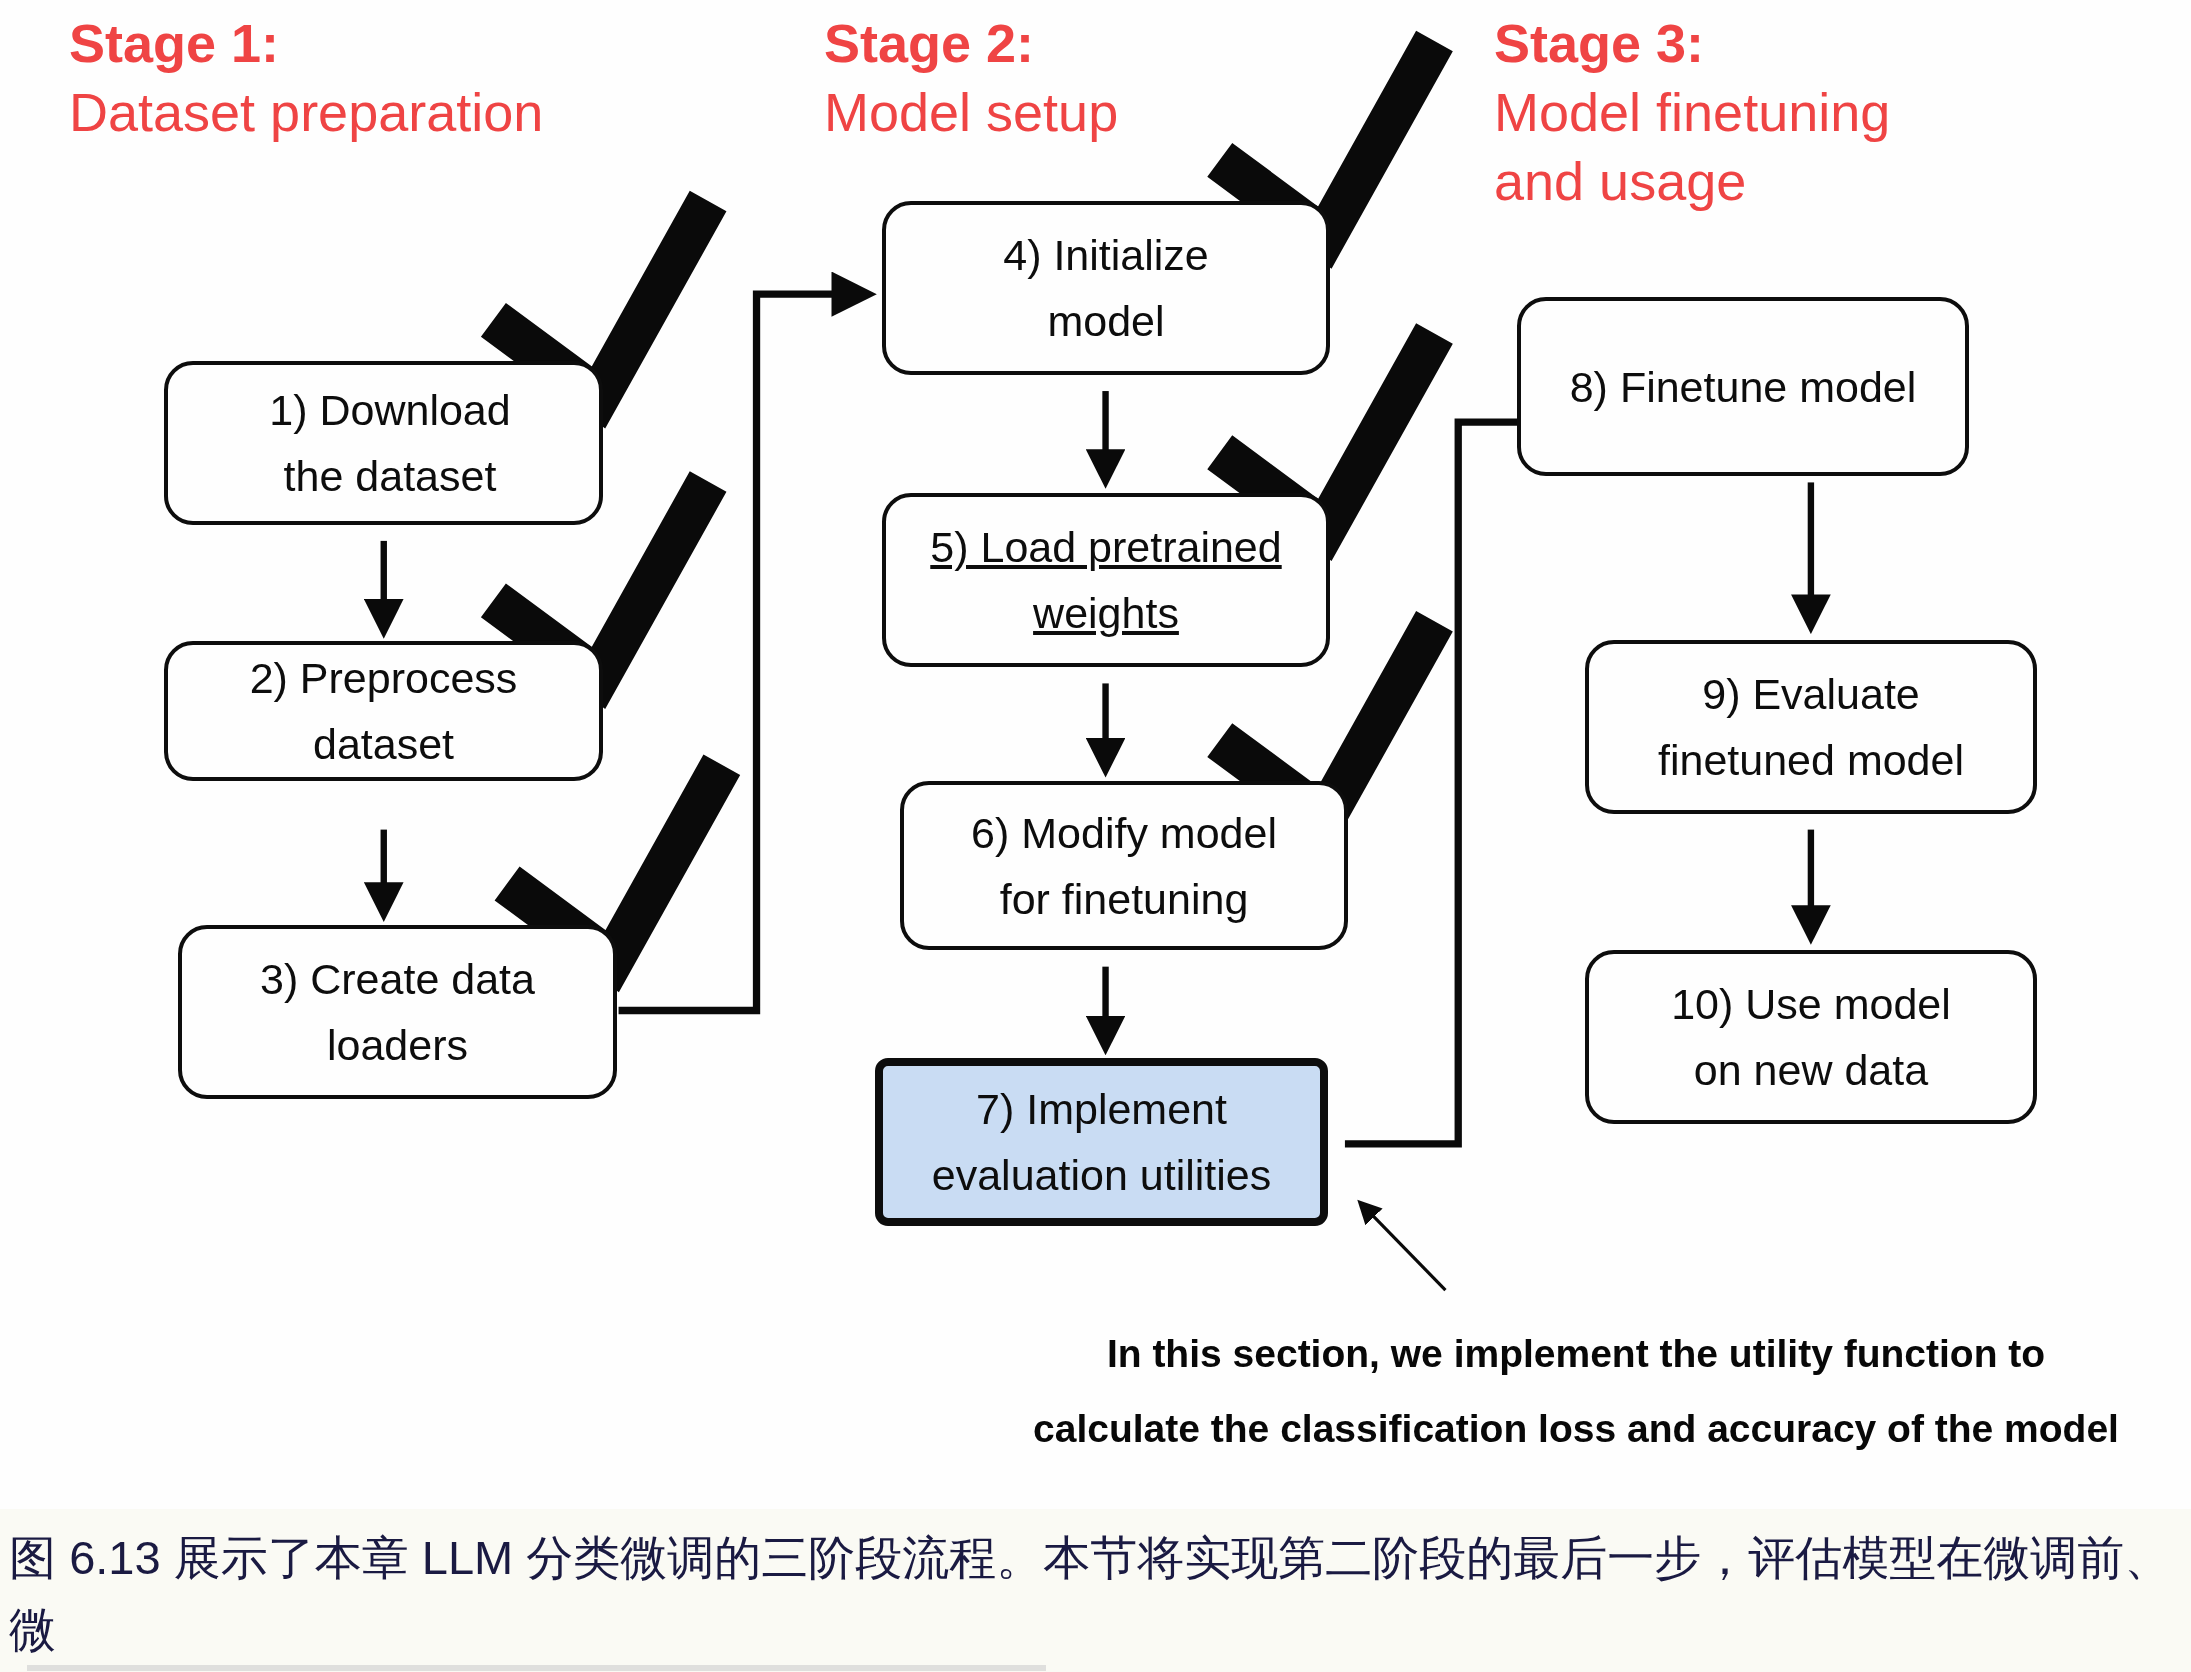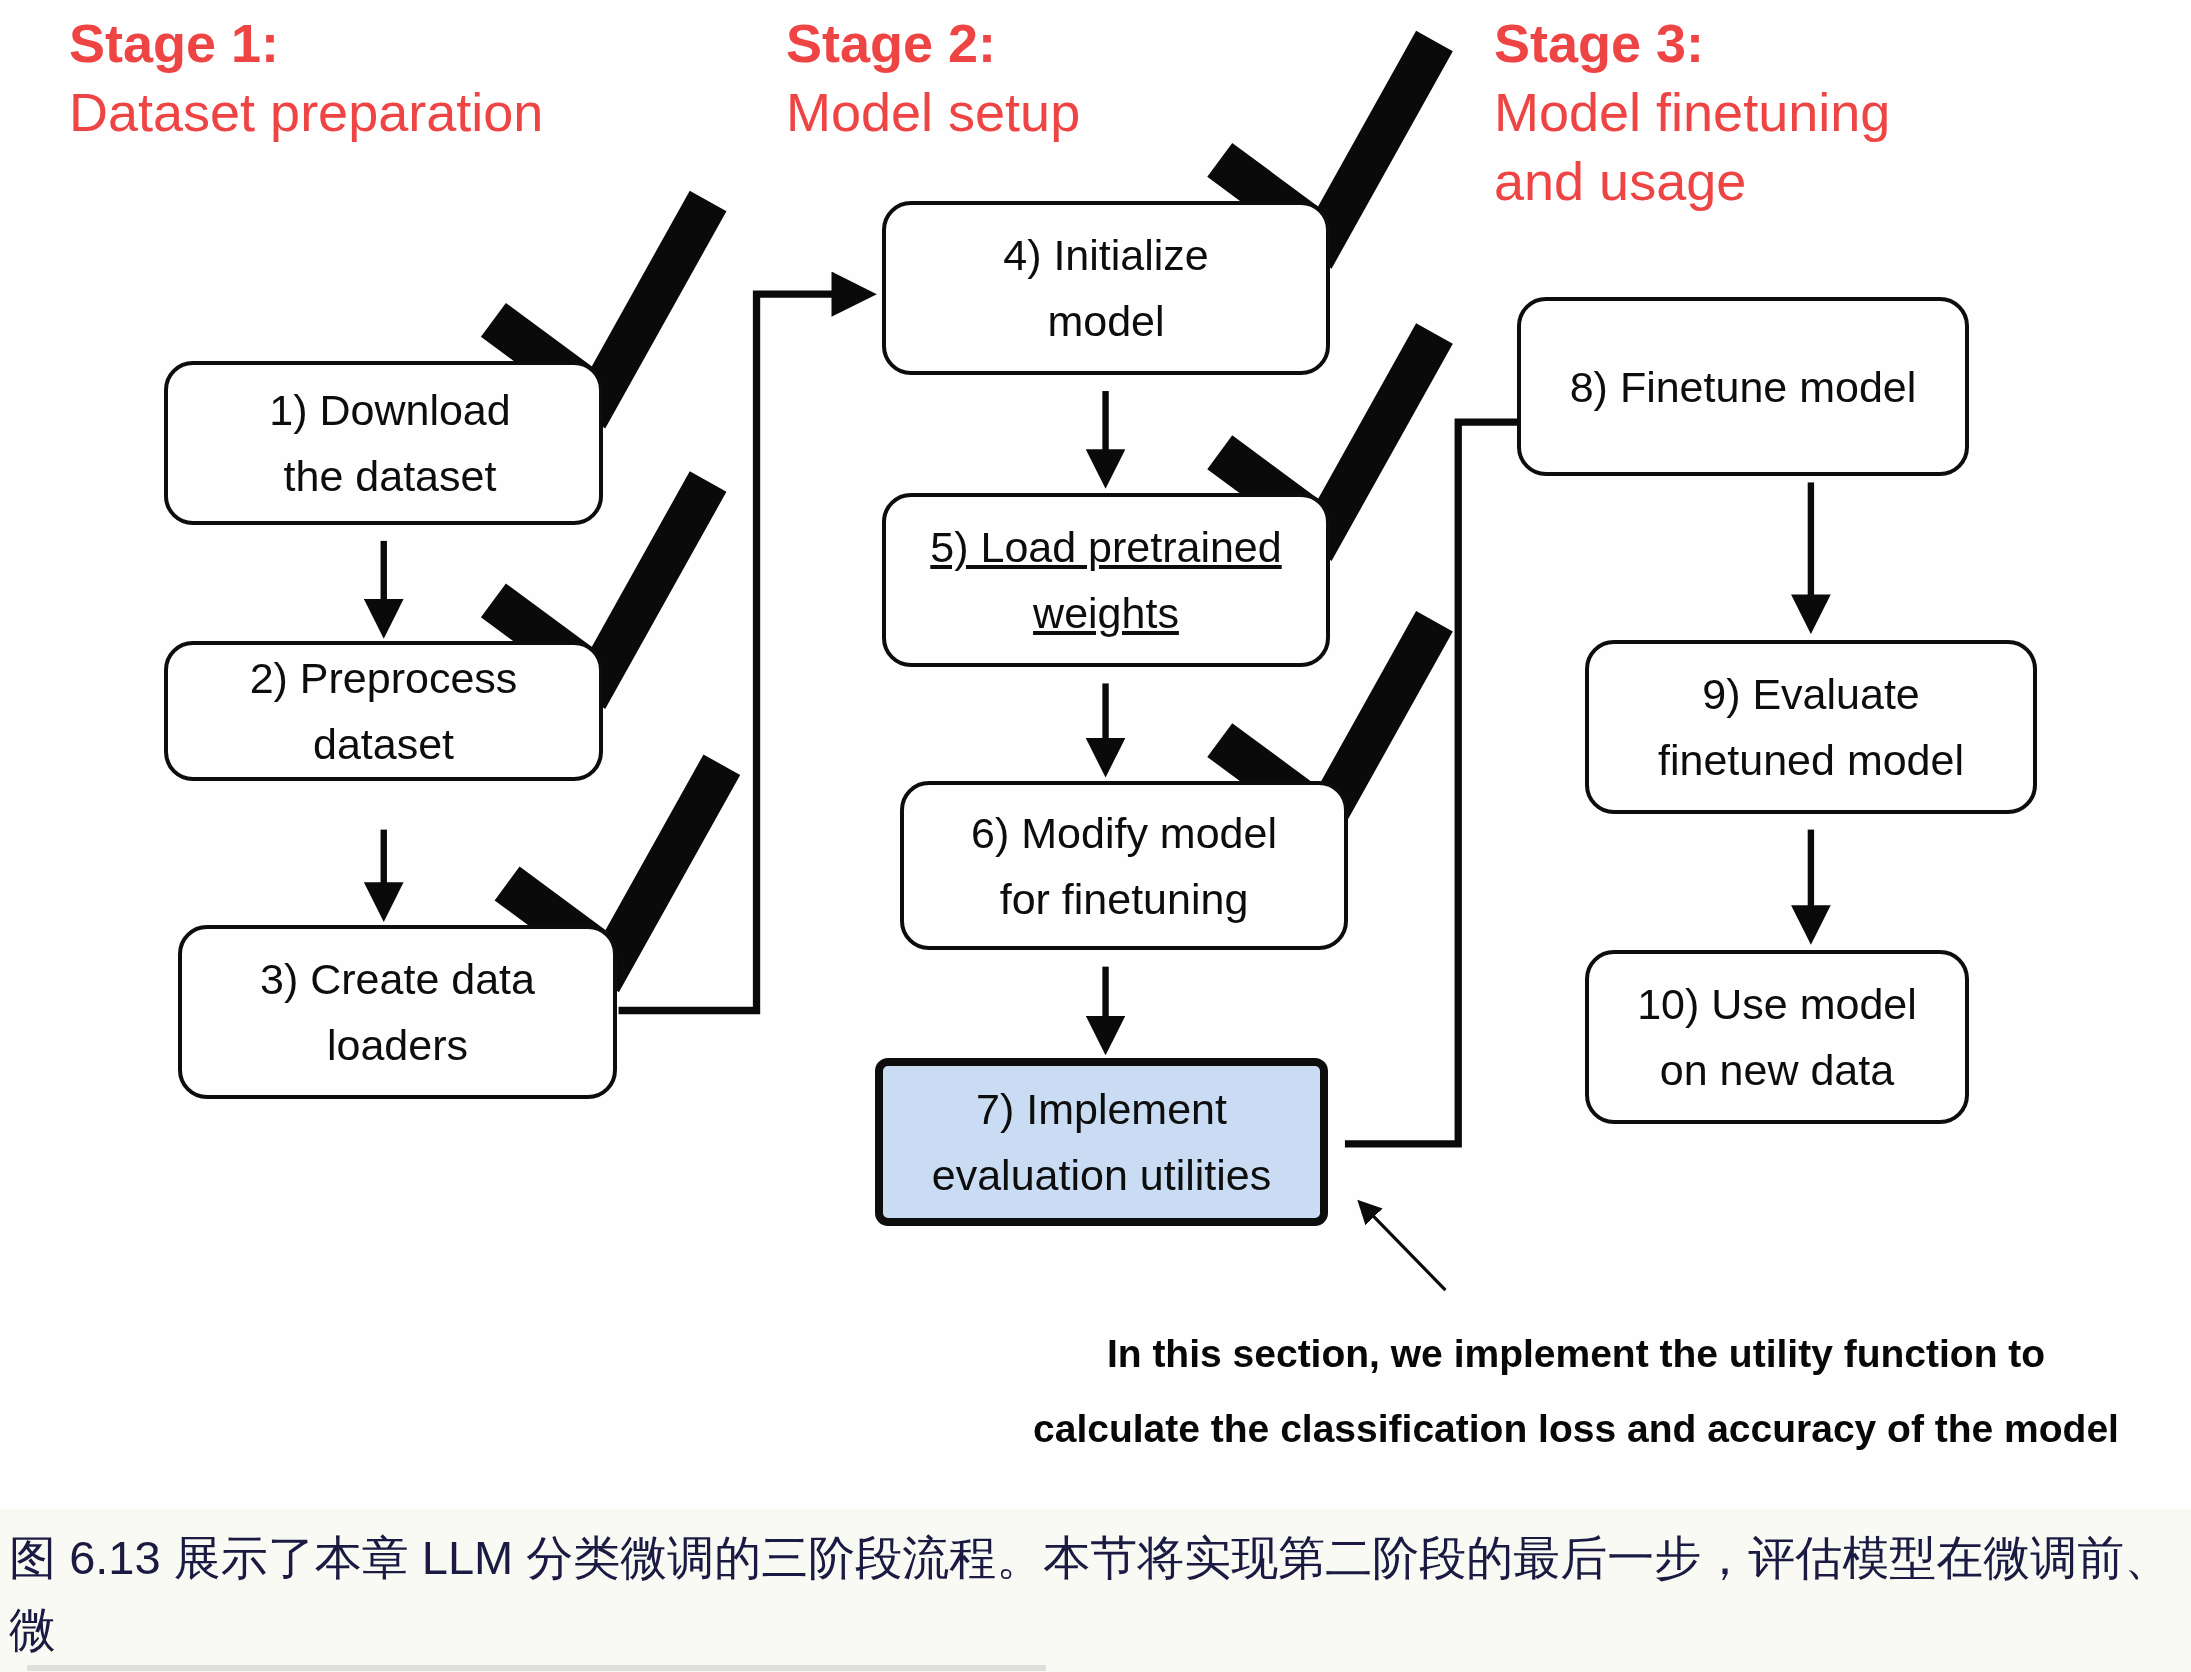--- a/index.html
+++ b/index.html
@@ -66,21 +66,21 @@
     <path d="M555,967 L670,1052 L790,837" fill="none" stroke="#0a0a0a" stroke-width="46"></path>
     <path d="M1335,175 L1450,260 L1570,45" fill="none" stroke="#0a0a0a" stroke-width="46"></path>
     <path d="M1335,495 L1450,580 L1570,365" fill="none" stroke="#0a0a0a" stroke-width="46"></path>
     <path d="M1335,810 L1450,895 L1570,680" fill="none" stroke="#0a0a0a" stroke-width="46"></path>
   </svg>
 
   <div class="stage" style="left:69px;top:9.1px;width:640px;">
     <div class="stage-bold">Stage 1:</div>
     <div>Dataset preparation</div>
   </div>
-  <div class="stage" style="left:786px;top:9.1px;width:640px;">
+  <div class="stage" style="left:824px;top:9.1px;width:640px;">
     <div class="stage-bold">Stage 2:</div>
     <div>Model setup</div>
   </div>
   <div class="stage" style="left:1494px;top:9.1px;width:640px;">
     <div class="stage-bold">Stage 3:</div>
     <div>Model finetuning</div>
     <div>and usage</div>
   </div>
 
   <div class="fbox" style="left:164px;top:361px;width:439px;height:164px;padding-left:13px;">
@@ -114,21 +114,21 @@
   </div>
 
   <div class="fbox" style="left:1517px;top:297px;width:452px;height:179px;">
     <div>8) Finetune model</div>
     <div></div>
   </div>
   <div class="fbox" style="left:1585px;top:640px;width:452px;height:174px;">
     <div>9) Evaluate</div>
     <div>finetuned model</div>
   </div>
-  <div class="fbox" style="left:1585px;top:950px;width:384px;height:174px;">
+  <div class="fbox" style="left:1585px;top:950px;width:452px;height:174px;">
     <div>10) Use model</div>
     <div>on new data</div>
   </div>
 
   <div class="ann" style="left:941px;top:1316px;width:1270px;">
     <div>In this section, we implement the utility function to</div>
     <div>calculate the classification loss and accuracy of the model</div>
   </div>
 
   <div class="caption" style="left: 9.1px; top: 1522px; width: 2175px; color: rgb(26, 26, 66);">

